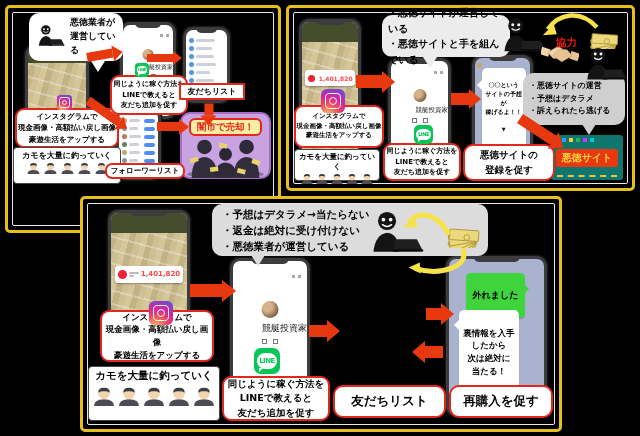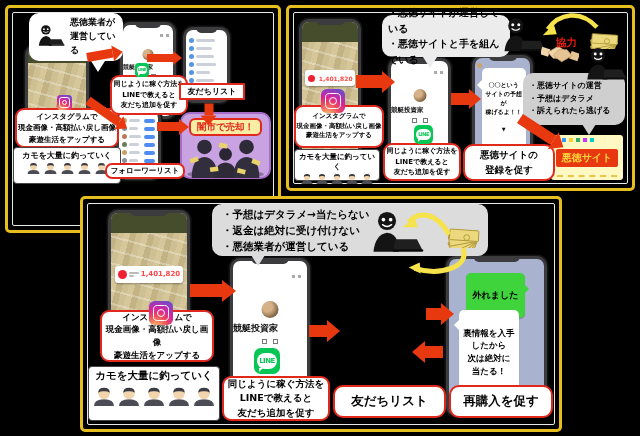--- a/index.html
+++ b/index.html
@@ -22,21 +22,21 @@
   .cash-band { position:absolute; top:0; left:0; right:0; height:15%; background:#454d2c; }
   .cash-card { position:absolute; left:5%; width:90%; background:#fff; border-radius:3px;
       box-shadow:0 1px 2px rgba(0,0,0,.35); display:flex; align-items:center; gap:2px; padding:2px 3px; }
   .cash-dot { border-radius:50%; background:#e23; flex:none; }
   .cash-lines { flex:1; }
   .cash-lines i { display:block; height:2px; background:#bbb; border-radius:2px; margin:1.5px 0; }
   .cash-amt { color:#ff4747; font-weight:bold; white-space:nowrap; }
 
   .prof-avatar { position:absolute; left:50%; transform:translateX(-50%); border-radius:50%;
       background:radial-gradient(circle at 35% 35%, #d7b289 30%, #6f5233 80%); }
-  .prof-name { position:absolute; width:100%; text-align:left; font-weight:bold; color:#111; }
+  .prof-name { position:absolute; width:100%; text-align:right; font-weight:normal; color:#111; }
   .prof-icons { position:absolute; width:100%; display:flex; justify-content:center; gap:6px; }
   .prof-icons i { width:5px; height:5px; border:1.2px solid #777; display:block; }
   .prof-x { position:absolute; display:flex; gap:3px; }
   .prof-x i { width:3px; height:3px; background:#aaa; display:block; }
 
   .frow { display:flex; align-items:center; gap:2px; margin:3px 3px 0 3px; }
   .fav  { width:5px; height:5px; border-radius:50%; background:#5596e0; flex:none; }
   .fbar { height:2.5px; background:#ccd0d8; border-radius:2px; flex:0 0 55%; }
   .gav  { width:5px; height:5px; border-radius:50%; flex:none; }
   .fbtn { margin-left:auto; width:11px; height:4px; background:#4f8ef0; border-radius:2px; flex:none; }
@@ -67,21 +67,21 @@
       border-right:7px solid transparent; border-top:11px solid #fff; }
 
   .arr { position:absolute; background:#e8380f; transform-origin:left center; z-index:6; }
   .arr::after { content:''; position:absolute; left:99%; top:50%; transform:translateY(-50%);
       border-top:.85em solid transparent; border-bottom:.85em solid transparent; border-left:1em solid #e8380f; }
 
   .pbox { position:absolute; background:#c9a2e2; border:2px solid #a66cc6; border-radius:10px; z-index:3; }
   .dark-label { background:#f8eda2; border:2.5px solid #e0281c; border-radius:6px; color:#e0281c;
       font-weight:bold; display:flex; align-items:center; justify-content:center; }
 
-  .site { position:absolute; background:#fef9c3; border-radius:3px; z-index:3; overflow:hidden; }
+  .site { position:absolute; background:#0f766e; border-radius:3px; z-index:3; overflow:hidden; }
   .site-deco { position:absolute; top:3px; left:4px; display:flex; gap:3px; }
   .site-deco i { width:4px; height:4px; display:block; }
   .site-bottom { position:absolute; bottom:3px; left:6px; right:6px; border-bottom:2px dashed #e9c34a; }
   .site-label { position:absolute; background:#e8380f; color:#ffd83d; font-weight:bold;
       display:flex; align-items:center; justify-content:center; border-radius:2px; }
 
   .ig { position:absolute; z-index:5; border-radius:24%;
       background:radial-gradient(circle at 28% 110%, #fdc468 0%, #e9455f 40%, #d6249f 60%, #5b52d6 95%); }
   .ig::before { content:''; position:absolute; inset:16%; border:1.6px solid #fff; border-radius:28%; }
   .ig::after { content:''; position:absolute; inset:32%; border:1.6px solid #fff; border-radius:50%; }

